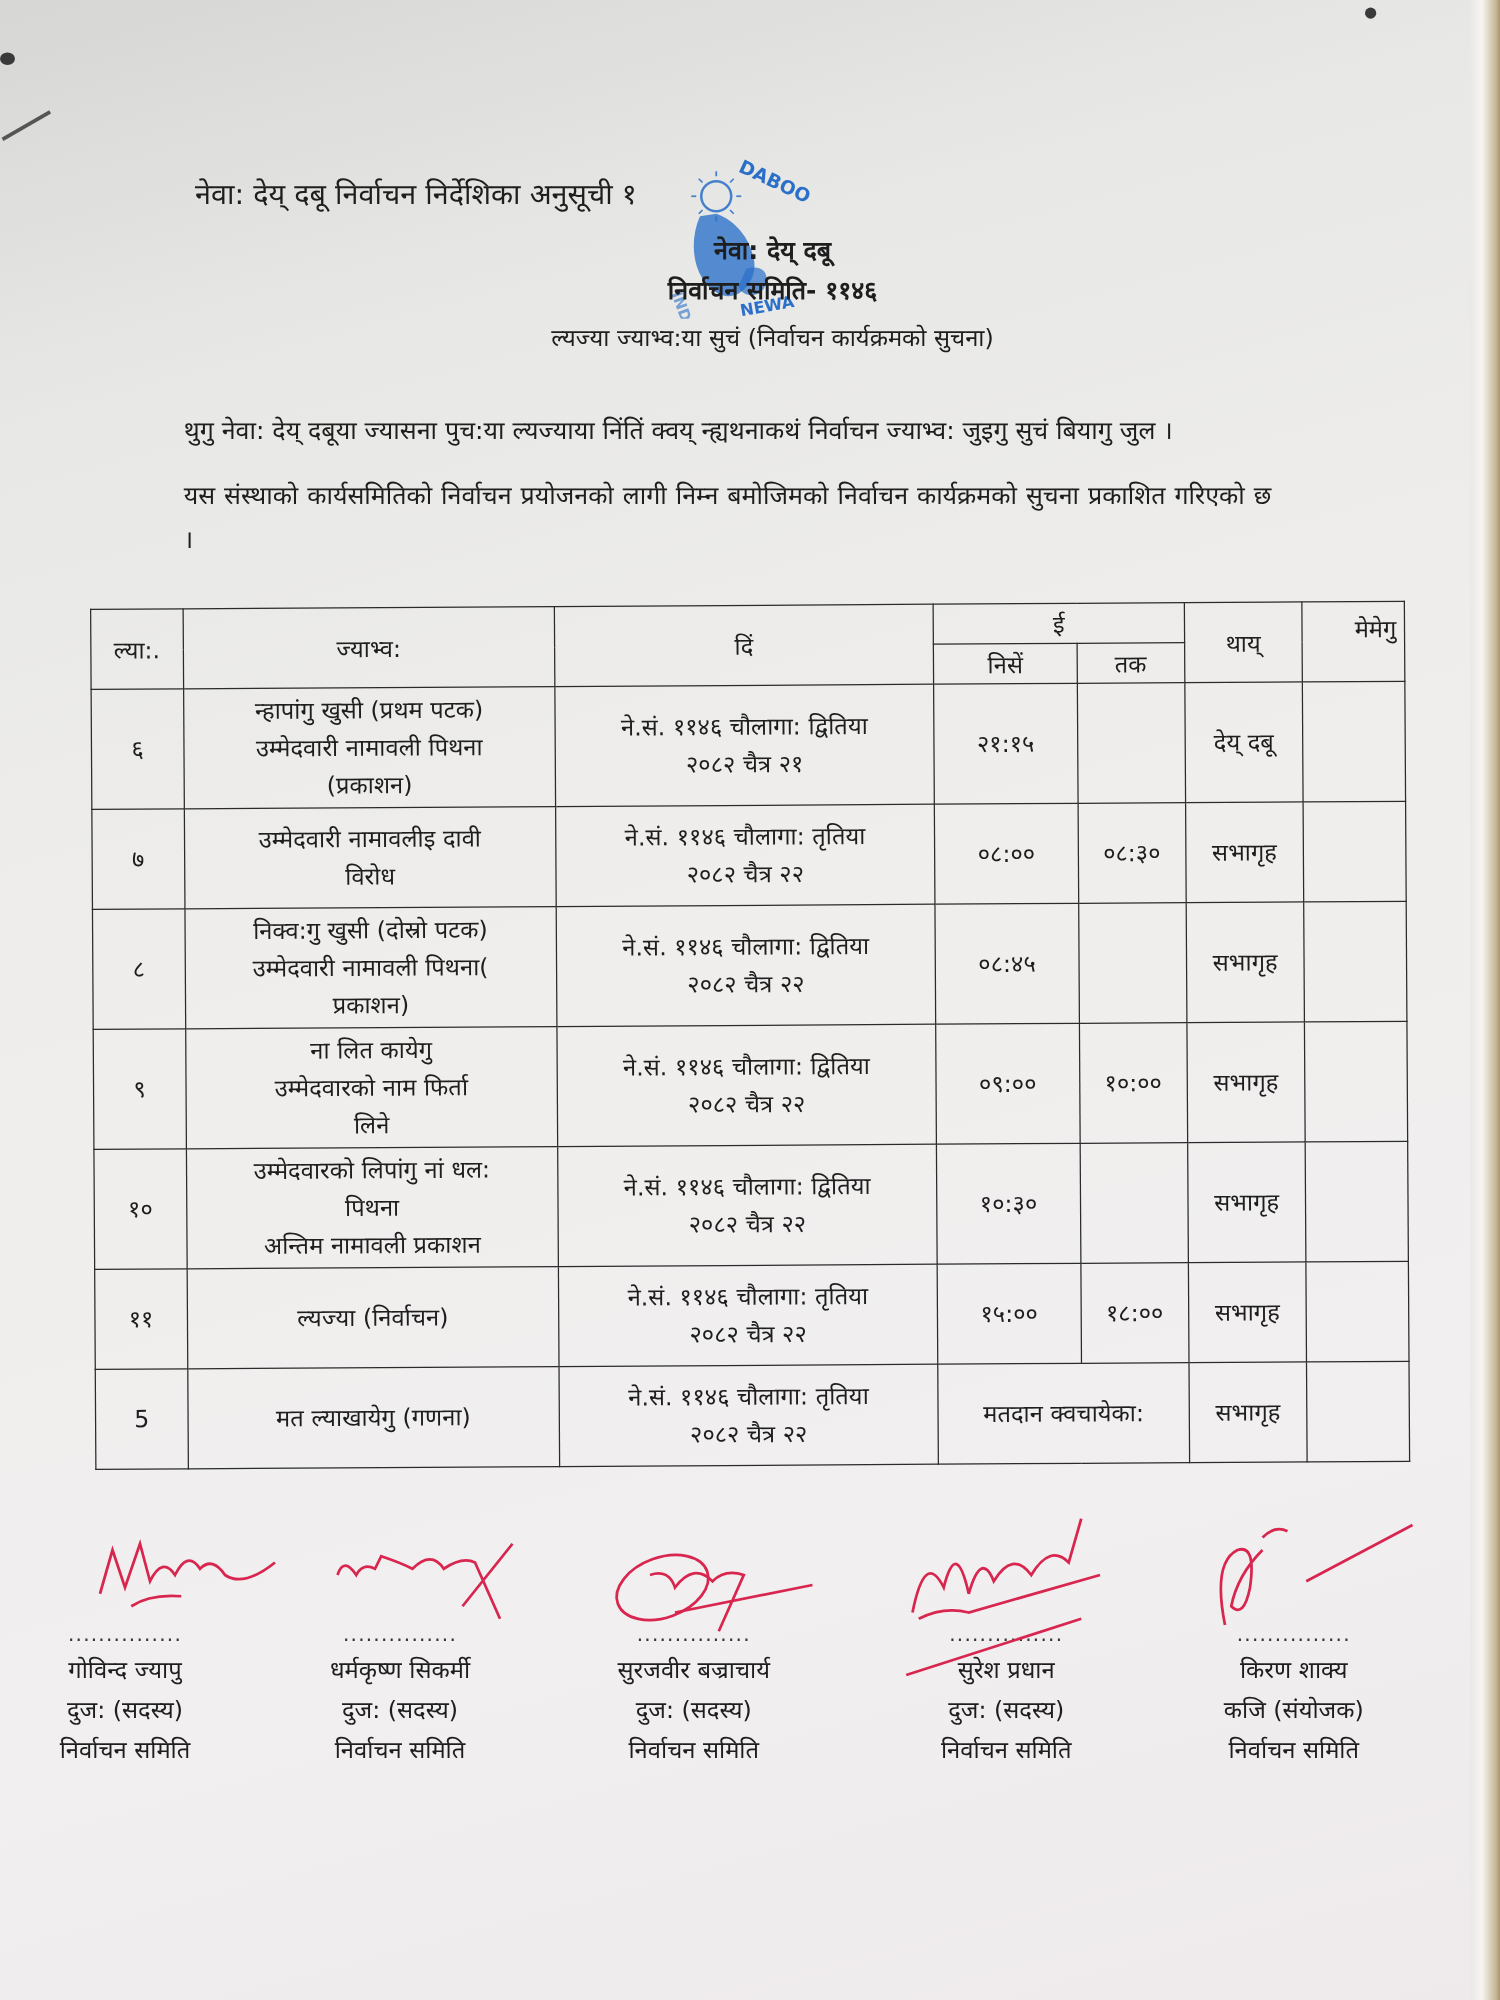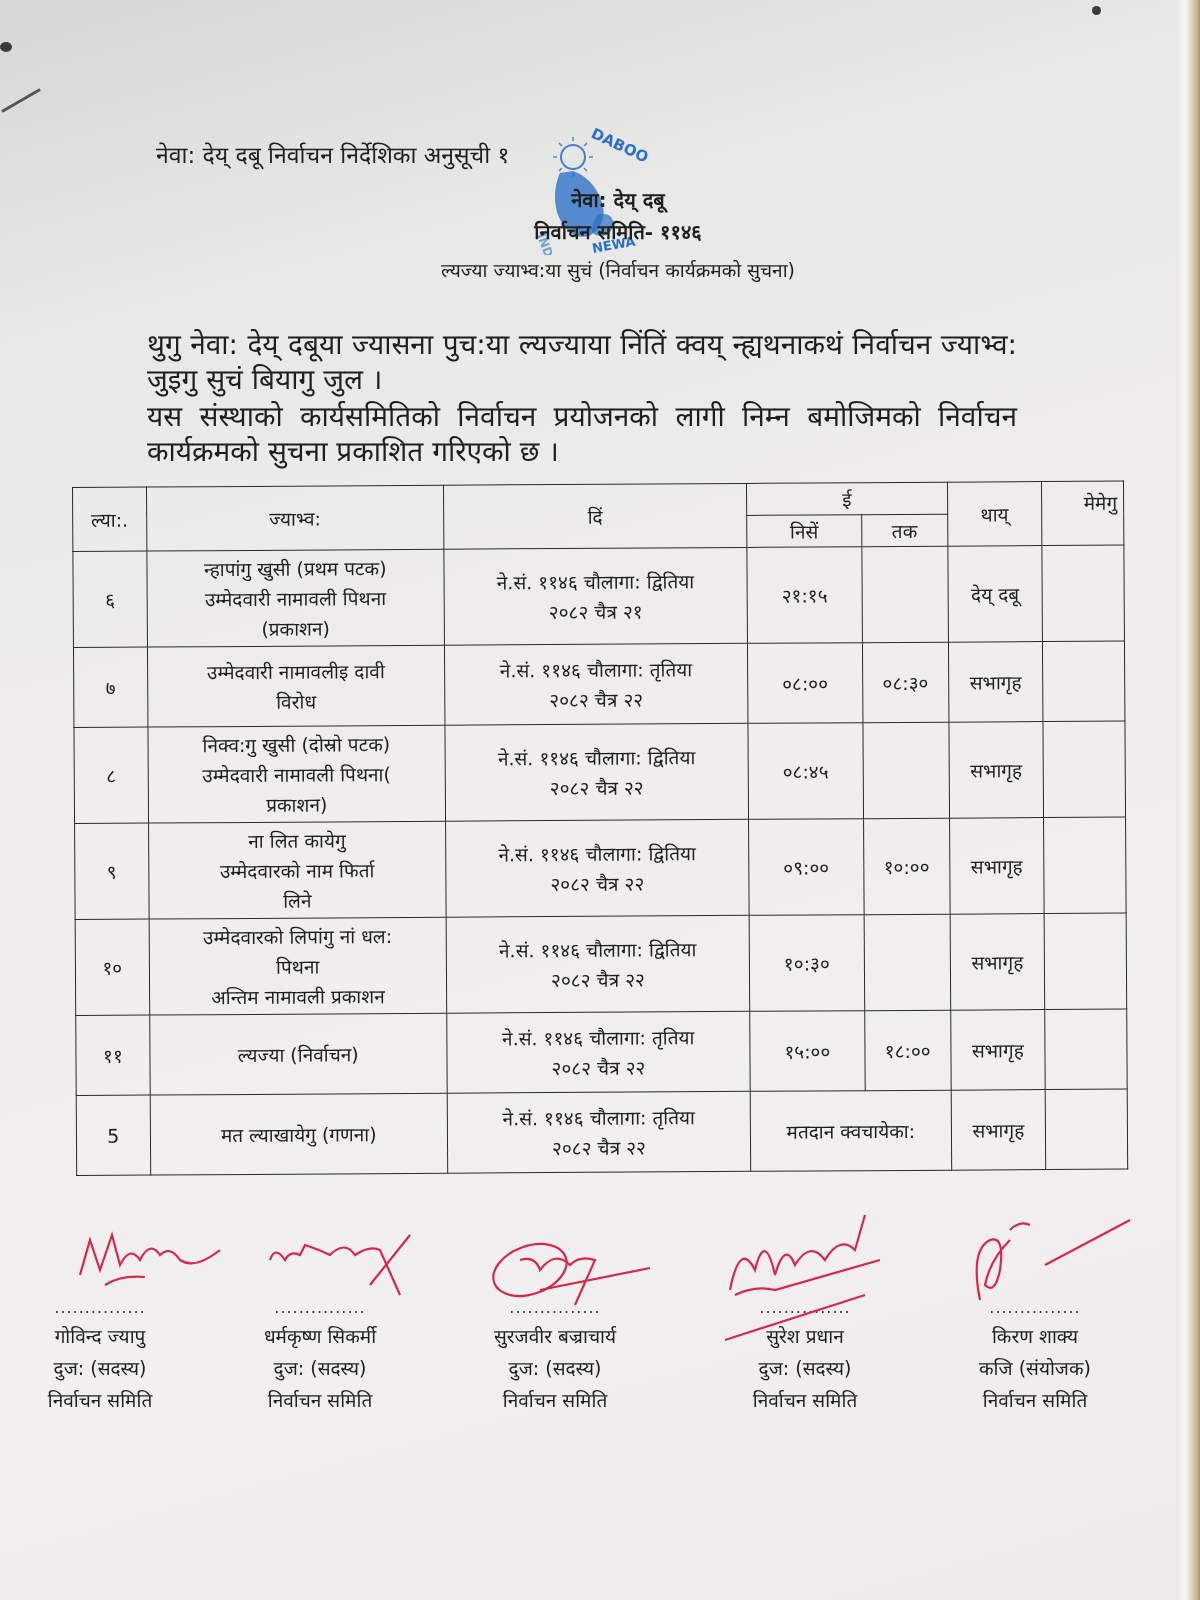--- a/index.html
+++ b/index.html
@@ -40,25 +40,25 @@
       font-weight: bold; font-size: 20px;
     }
     .org-name { top: 186px; left: 30px; }
     .committee-name { top: 218px; left: 30px; }
     .subtitle {
       position: absolute; top: 257px; left: 30px; width: 1176px; text-align: center;
       font-size: 19px;
     }
 
     .body-para {
-      position: absolute; left: 147px; width: 870px; font-size: 28px; line-height: 35px;
+      position: absolute; left: 147px; width: 870px; font-size: 20px; line-height: 35px;
       text-align: justify;
     }
     .para-newari { top: 327px; }
-    .para-nepali { top: 399px; }
+    .para-nepali { top: 379px; }
 
     
     .schedule {
       position: absolute; left: 72px; top: 487px; width: 1052px;
       border-collapse: collapse; font-size: 19px;
       transform: rotate(-0.35deg); transform-origin: left top;
     }
     .schedule th, .schedule td {
       border: 1.5px solid #2b2b2b; text-align: center; vertical-align: middle;
       font-weight: normal; padding: 2px 6px;

